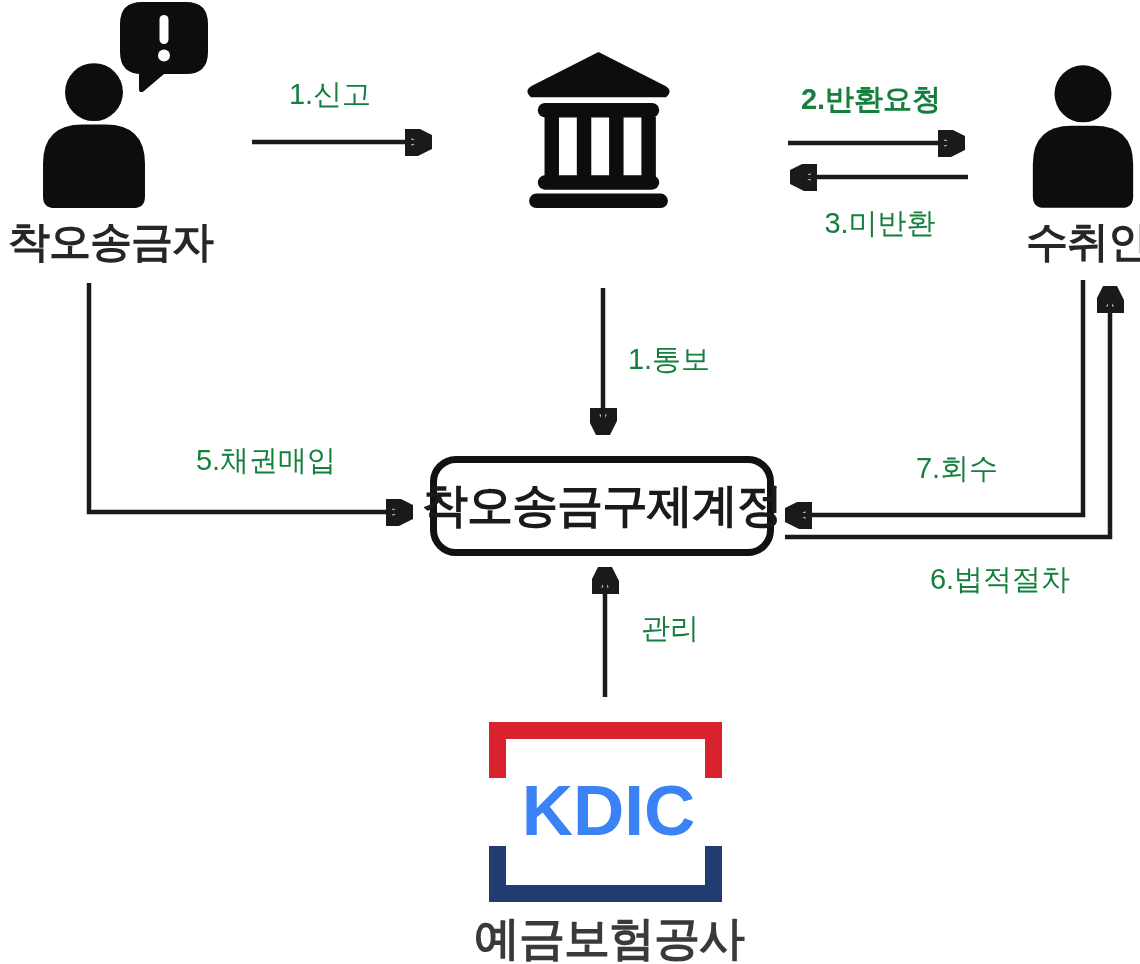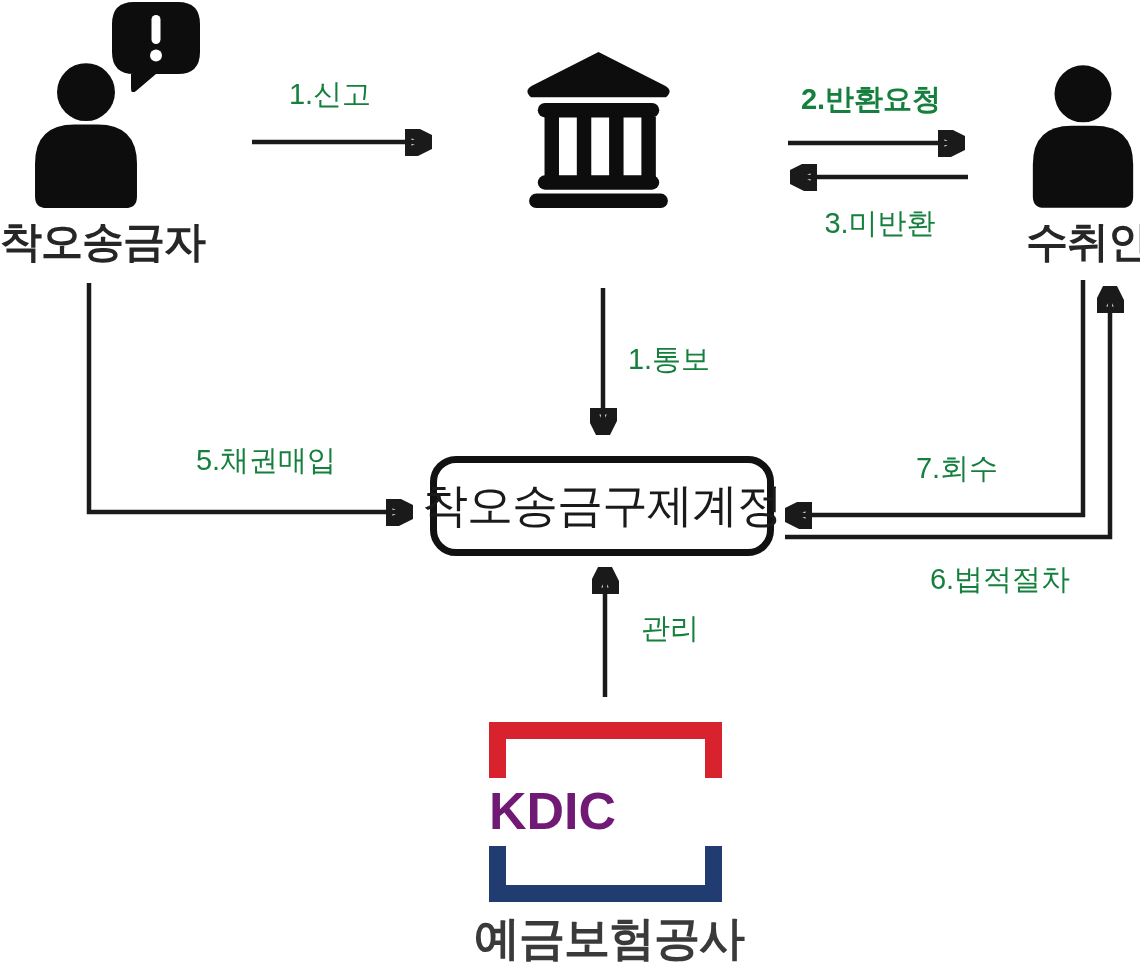--- a/index.html
+++ b/index.html
@@ -33,34 +33,35 @@
     left:430px;top:456px;
     width:344px;height:100px;
     box-sizing:border-box;
     border:7px solid #111111;
     border-radius:26px;
     background:#ffffff;
     display:flex;align-items:center;justify-content:center;
   }
   .account-box .txt{
     font-size:46px;
-    font-weight:400;
+    font-weight:700;
     color:#1a1a1a;
     letter-spacing:-1px;
     white-space:nowrap;
   }
   .arrows{position:absolute;left:0;top:0;width:1140px;height:964px;}
   .arrows path{stroke:#1a1a1a;stroke-width:4.5;fill:none;}
   .kdic-text{
     position:absolute;
     left:489px;top:779px;
     width:239px;height:64px;
-    font-size:52px;
+    text-align:center;
+    font-size:71px;
     font-weight:700;
-    color:#701a75;
+    color:#3b82f6;
     letter-spacing:0px;
     line-height:64px;
   }
   .kdic-caption{
     position:absolute;
     left:470px;top:908px;
     width:278px;
     text-align:center;
     font-size:46px;
     font-weight:600;
@@ -83,21 +84,21 @@
     <path d="M252,142 H427" marker-end="url(#ah)"></path>
     <path d="M788,143 H960" marker-end="url(#ah)"></path>
     <path d="M968,177 H795" marker-end="url(#ah)"></path>
     <path d="M603,288 V430" marker-end="url(#ah)"></path>
     <path d="M89,283 V512 H408" marker-end="url(#ah)"></path>
     <path d="M1083,280 V515 H790" marker-end="url(#ah)"></path>
     <path d="M785,537 H1110 V291" marker-end="url(#ah)"></path>
     <path d="M605,697 V572" marker-end="url(#ah)"></path>
   </svg>
 
-  <div class="abs" style="left:0;top:0;width:210px;height:260px;">
+  <div class="abs" style="left:8px;top:0;width:210px;height:260px;">
     <svg class="abs" style="left:28px;top:62px;width:116px;height:146px;" viewBox="0 0 100 126">
       <circle cx="50" cy="26" r="25" fill="#0d0d0d"></circle>
       <path d="M6,116 L6,88 Q6,54 40,54 L60,54 Q94,54 94,88 L94,116 Q94,126 84,126 L16,126 Q6,126 6,116 Z" fill="#0d0d0d"></path>
     </svg>
     <svg class="abs" style="left:112px;top:2px;width:88px;height:90px;" viewBox="0 0 88 90">
       <path d="M22,0 H66 Q88,0 88,22 V50 Q88,72 66,72 H44 L24,89 Q19,93 19,86 V72 H22 Q0,72 0,50 V22 Q0,0 22,0 Z" fill="#0d0d0d"></path>
       <rect x="39.5" y="13" width="9" height="29" rx="4.5" fill="#ffffff"></rect>
       <circle cx="44" cy="53.5" r="6" fill="#ffffff"></circle>
     </svg>
     <div class="entity-label" style="left:0;top:214px;width:172px;">착오송금자</div>

